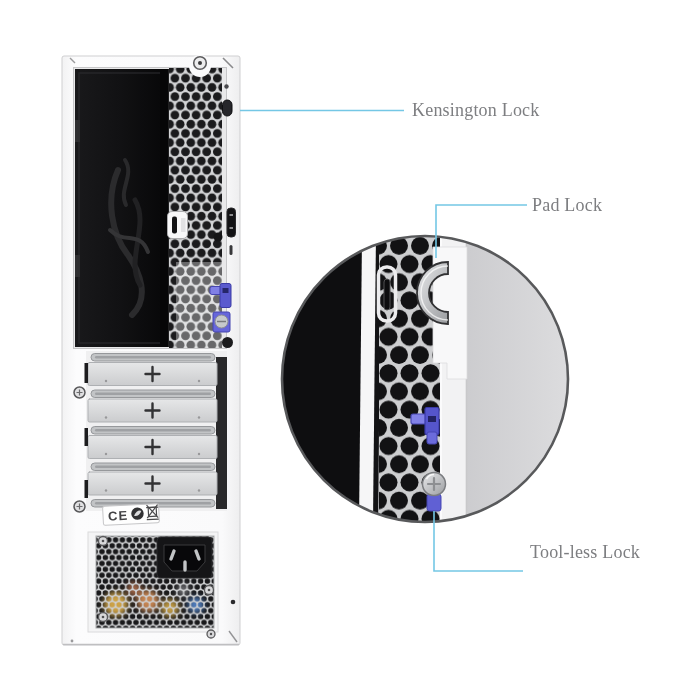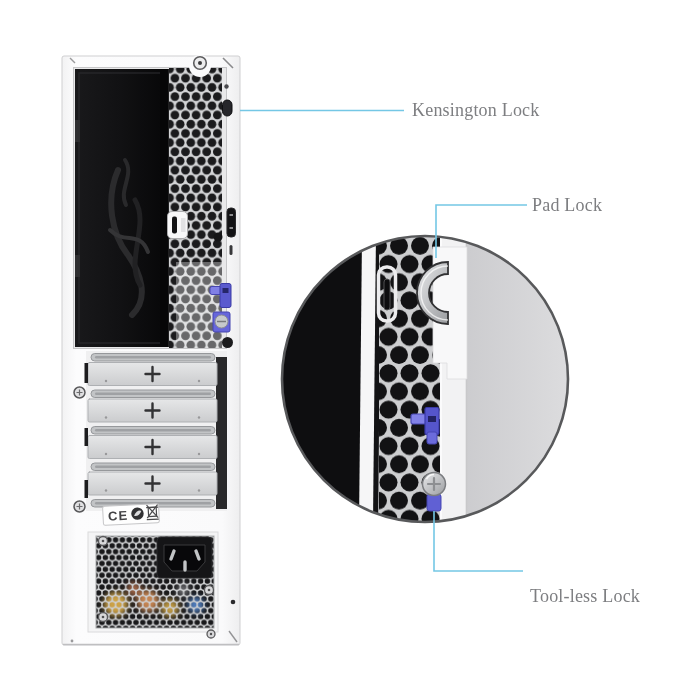--- a/index.html
+++ b/index.html
@@ -3,21 +3,21 @@
 <meta charset="utf-8">
 <style>
   html,body{margin:0;padding:0;background:#ffffff;}
   #stage{position:relative;width:700px;height:700px;background:#ffffff;overflow:hidden;
          font-family:"Liberation Sans",sans-serif;}
   #scene{position:absolute;left:0;top:0;}
   .callout-label{position:absolute;font-size:18px;line-height:21px;letter-spacing:.2px;
          color:#7d7e81;white-space:nowrap;font-family:Liberation Serif, serif;}
   #label-kensington{left:412px;top:100px;}
   #label-padlock{left:532px;top:195px;}
-  #label-toolless{left:530px;top:586px;}
+  #label-toolless{left:530px;top:542px;}
 </style>
 </head>
 <body>
 
 <div id="stage">
 
 <svg id="scene" width="700" height="700" viewBox="0 0 700 700">
   <defs>
     <linearGradient id="caseGrad" x1="0" y1="0" x2="1" y2="0">
       <stop offset="0" stop-color="#f2f2f3"></stop>

